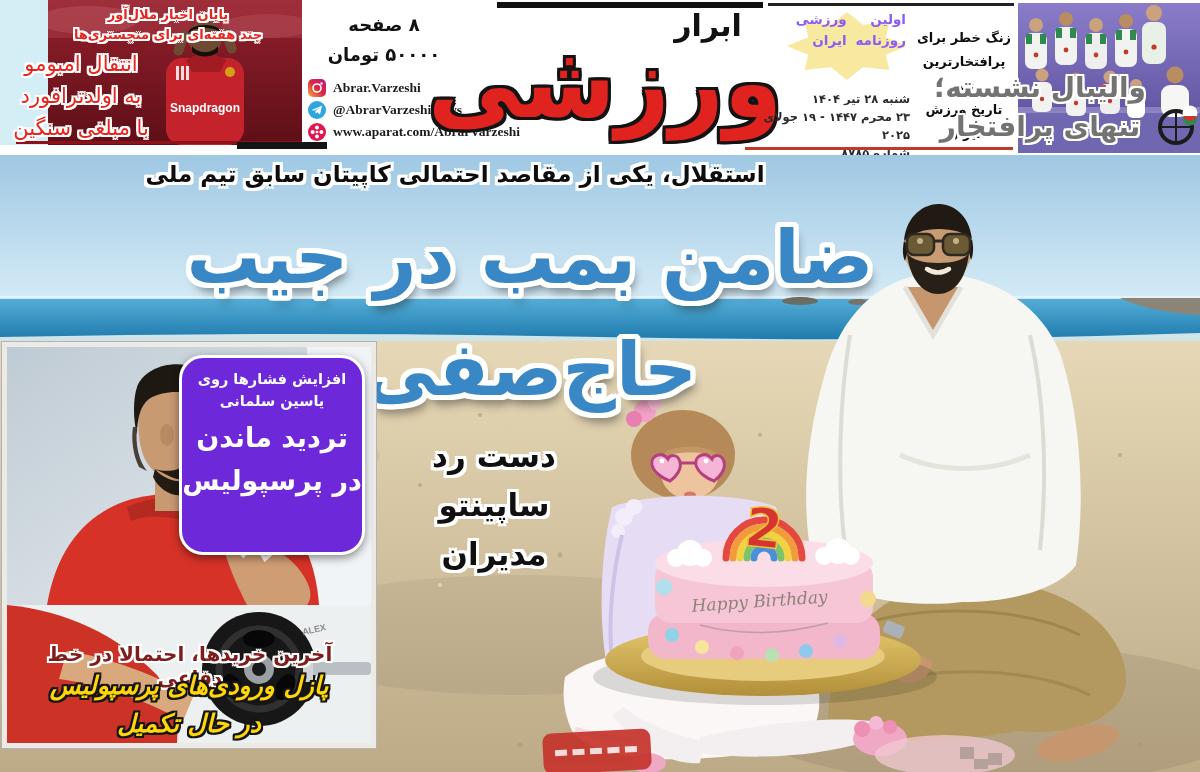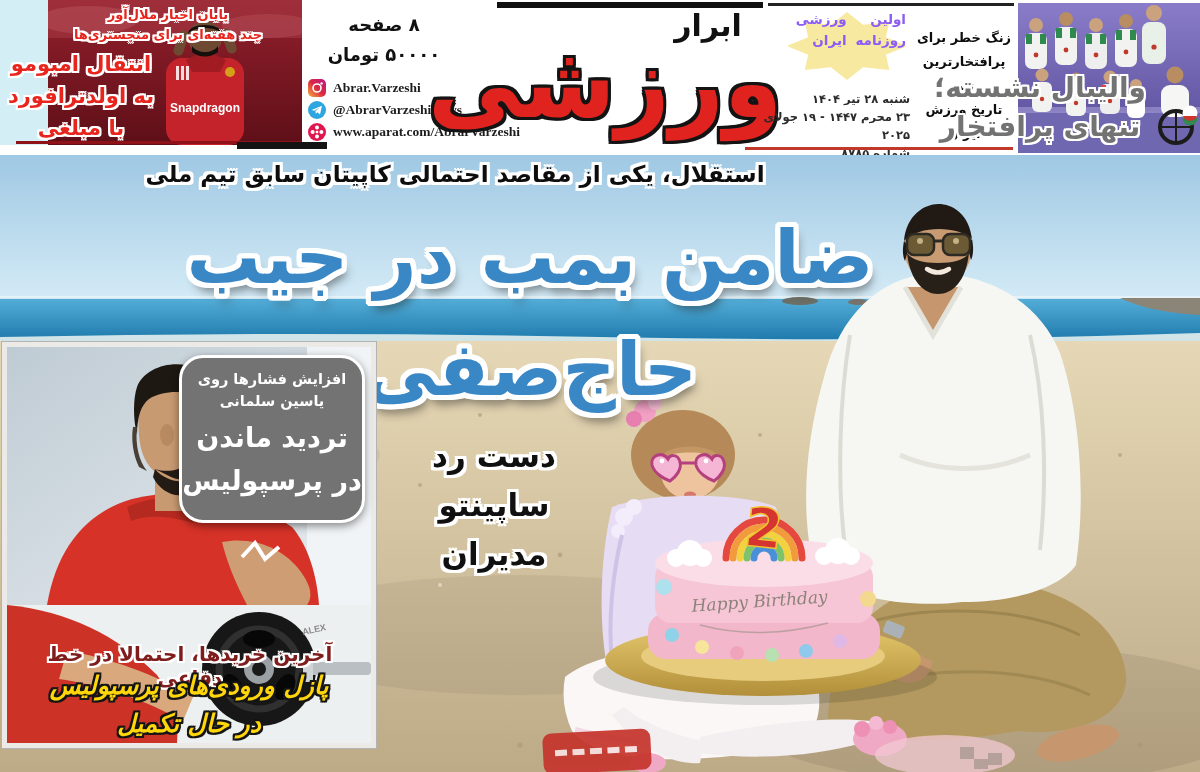--- a/index.html
+++ b/index.html
@@ -14,21 +14,21 @@
   .o-w3 { text-shadow:2px 2px 0 #fff,-2px 2px 0 #fff,2px -2px 0 #fff,-2px -2px 0 #fff,3px 0 0 #fff,-3px 0 0 #fff,0 3px 0 #fff,0 -3px 0 #fff,3px 3px 0 #fff,-3px 3px 0 #fff,3px -3px 0 #fff,-3px -3px 0 #fff; }
   .o-w5 { text-shadow:4px 4px 0 #fff,-4px 4px 0 #fff,4px -4px 0 #fff,-4px -4px 0 #fff,5px 0 0 #fff,-5px 0 0 #fff,0 5px 0 #fff,0 -5px 0 #fff,3px 5px 0 #fff,-3px 5px 0 #fff,3px -5px 0 #fff,-3px -5px 0 #fff,5px 3px 0 #fff,-5px 3px 0 #fff,5px -3px 0 #fff,-5px -3px 0 #fff,4px 9px 10px rgba(30,30,30,.5); }
   
   .o-b2 { text-shadow:1px 1px 0 #161616,-1px 1px 0 #161616,1px -1px 0 #161616,-1px -1px 0 #161616,2px 0 0 #161616,-2px 0 0 #161616,0 2px 0 #161616,0 -2px 0 #161616,2px 2px 0 #161616,-2px 2px 0 #161616,2px -2px 0 #161616,-2px -2px 0 #161616;font-style:italic; }
   .o-b3 { text-shadow:2px 2px 0 #141414,-2px 2px 0 #141414,2px -2px 0 #141414,-2px -2px 0 #141414,3px 0 0 #141414,-3px 0 0 #141414,0 3px 0 #141414,0 -3px 0 #141414,3px 3px 0 #141414,-3px 3px 0 #141414,3px -3px 0 #141414,-3px -3px 0 #141414; }
 
   
   .promo { left:0; top:0; width:302px; height:145px; background:#d4eef6; overflow:hidden; }
   .promo svg { position:absolute; left:48px; top:0; }
   .promo-kicker { position:absolute; left:0; top:5px; width:300px; font-size:13px; font-weight:bold; color:#e8251d; line-height:20px; z-index:3;padding-left:36px; }
-  .promo-headline { position:absolute; left:2px; top:48px; width:158px; font-size:21px; font-weight:bold; color:#e8251d; line-height:32px; z-index:3; }
+  .promo-headline { position:absolute; left:2px; top:48px; width:158px; font-size:21px; font-weight:normal; color:#e8251d; line-height:32px; z-index:3; }
   .promo-rule { left:16px; top:141px; width:286px; height:3px; background:#8f1218; }
 
   .pages-block { left:300px; top:10px; width:168px; font-size:18px; font-weight:bold; color:#111; line-height:30px; }
   .social { left:280px; top:77px; width:258px; }
   .social-row { display:flex; align-items:center; gap:7px; height:22px;padding-left:28px; }
   .social-row span.txt { font-family:"Liberation Serif", serif; font-weight:bold; font-size:13.5px; color:#1c1c1c; }
   .blackbar { left:237px; top:142px; width:90px; height:7px; background:#141414; }
 
   .logo-topline { left:497px; top:2px; width:266px; height:6px; background:#111; }
   .logo-main { left:438px; top:14px; width:334px; height:136px; display:flex; align-items:center; justify-content:center; font-size:94px; font-weight:bold; color:#e0231f; letter-spacing:-2px; transform:scaleY(1.06); }
@@ -48,21 +48,21 @@
   .beach { left:0; top:155px; width:1200px; height:617px; }
   .lead-kicker { left:145px; top:161px; width:620px; font-size:23px; font-weight:bold; color:#0d0d0d; z-index:5; }
   .lead-headline { left:10px; top:201px; width:1040px; font-size:74px; font-weight:bold; color:#3a87c6; line-height:112px; z-index:5; letter-spacing:1px; }
   .lead-note { left:382px; top:347px; width:218px; font-size:17px; font-weight:bold; color:#8e2015; line-height:28px; z-index:5; }
   .lead-stack { left:388px; top:432px; width:212px; font-size:31px; font-weight:bold; color:#101010; line-height:49px; z-index:5; }
 
   
   .left-box { left:2px; top:342px; width:374px; height:406px; background:#fff; border:5px solid #eceae6; outline:1px solid #b3b3b3; z-index:6; }
   .box-top { position:relative; width:100%; height:258px; overflow:hidden; }
   .box-bottom { position:relative; width:100%; height:138px; overflow:hidden; background:#eef0f0; }
-  .red-box { position:absolute; top:8px; right:6px; width:186px; height:168px; background:#737373; border:3px solid #fff; border-radius:24px; box-shadow:0 3px 8px rgba(0,0,0,.45); z-index:7; color:#fff; padding-top:10px; }
+  .red-box { position:absolute; top:8px; right:6px; width:186px; height:200px; background:#6d28d9; border:3px solid #fff; border-radius:24px; box-shadow:0 3px 8px rgba(0,0,0,.45); z-index:7; color:#fff; padding-top:10px; }
   .red-box .k { font-size:14.5px; font-weight:bold; line-height:22px; }
   .red-box .h { font-size:27px; font-weight:bold; line-height:43px; margin-top:4px; }
   .box-bot-kicker { position:absolute; left:8px; top:295px; width:350px; font-size:20px; font-weight:bold; color:#7f1d1d; z-index:8; }
   .box-bot-headline { position:absolute; left:4px; top:320px; width:356px; font-size:25px; font-weight:bold; color:#ffd60a; line-height:38px; z-index:8; }
 
   .ribbon { left:543px; top:731px; width:108px; height:41px; background:#c5342c; border-radius:9px; transform:rotate(-3deg); z-index:4; opacity:.92; }
   .ribbon::before { content:""; position:absolute; left:12px; right:14px; top:17px; border-top:6px dashed rgba(255,255,255,.85); }
 </style>
 </head>
 <body>

